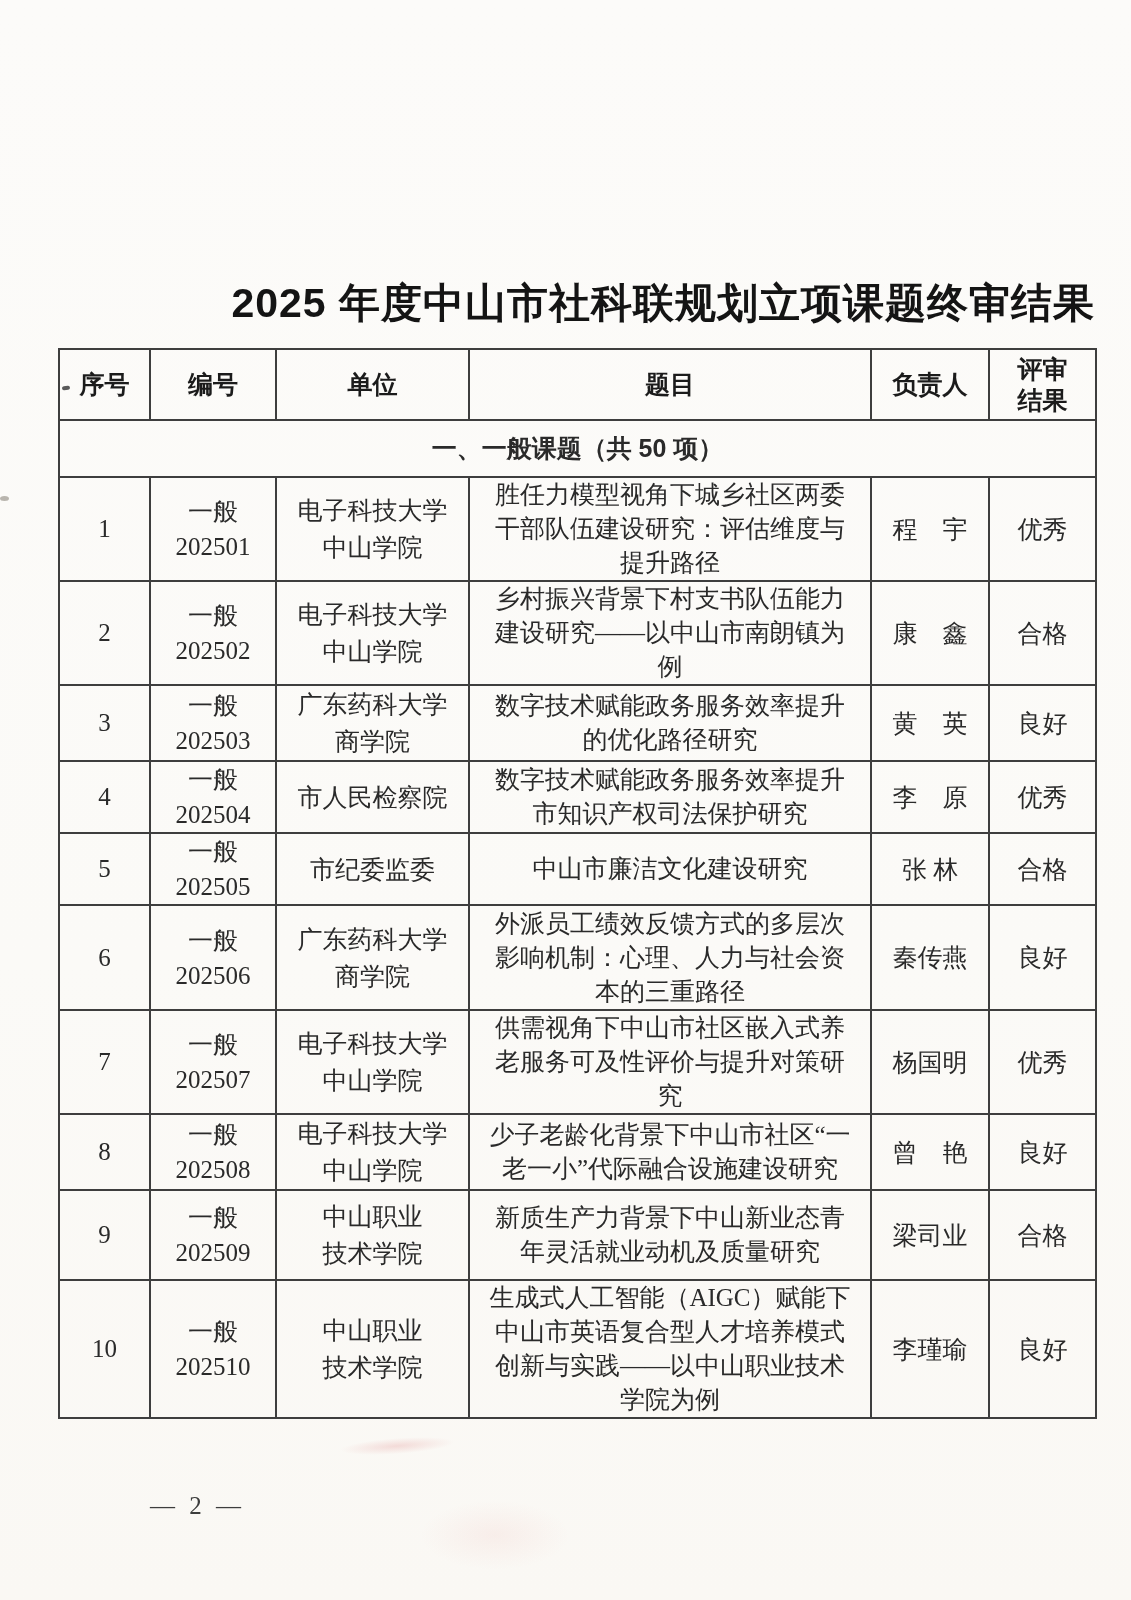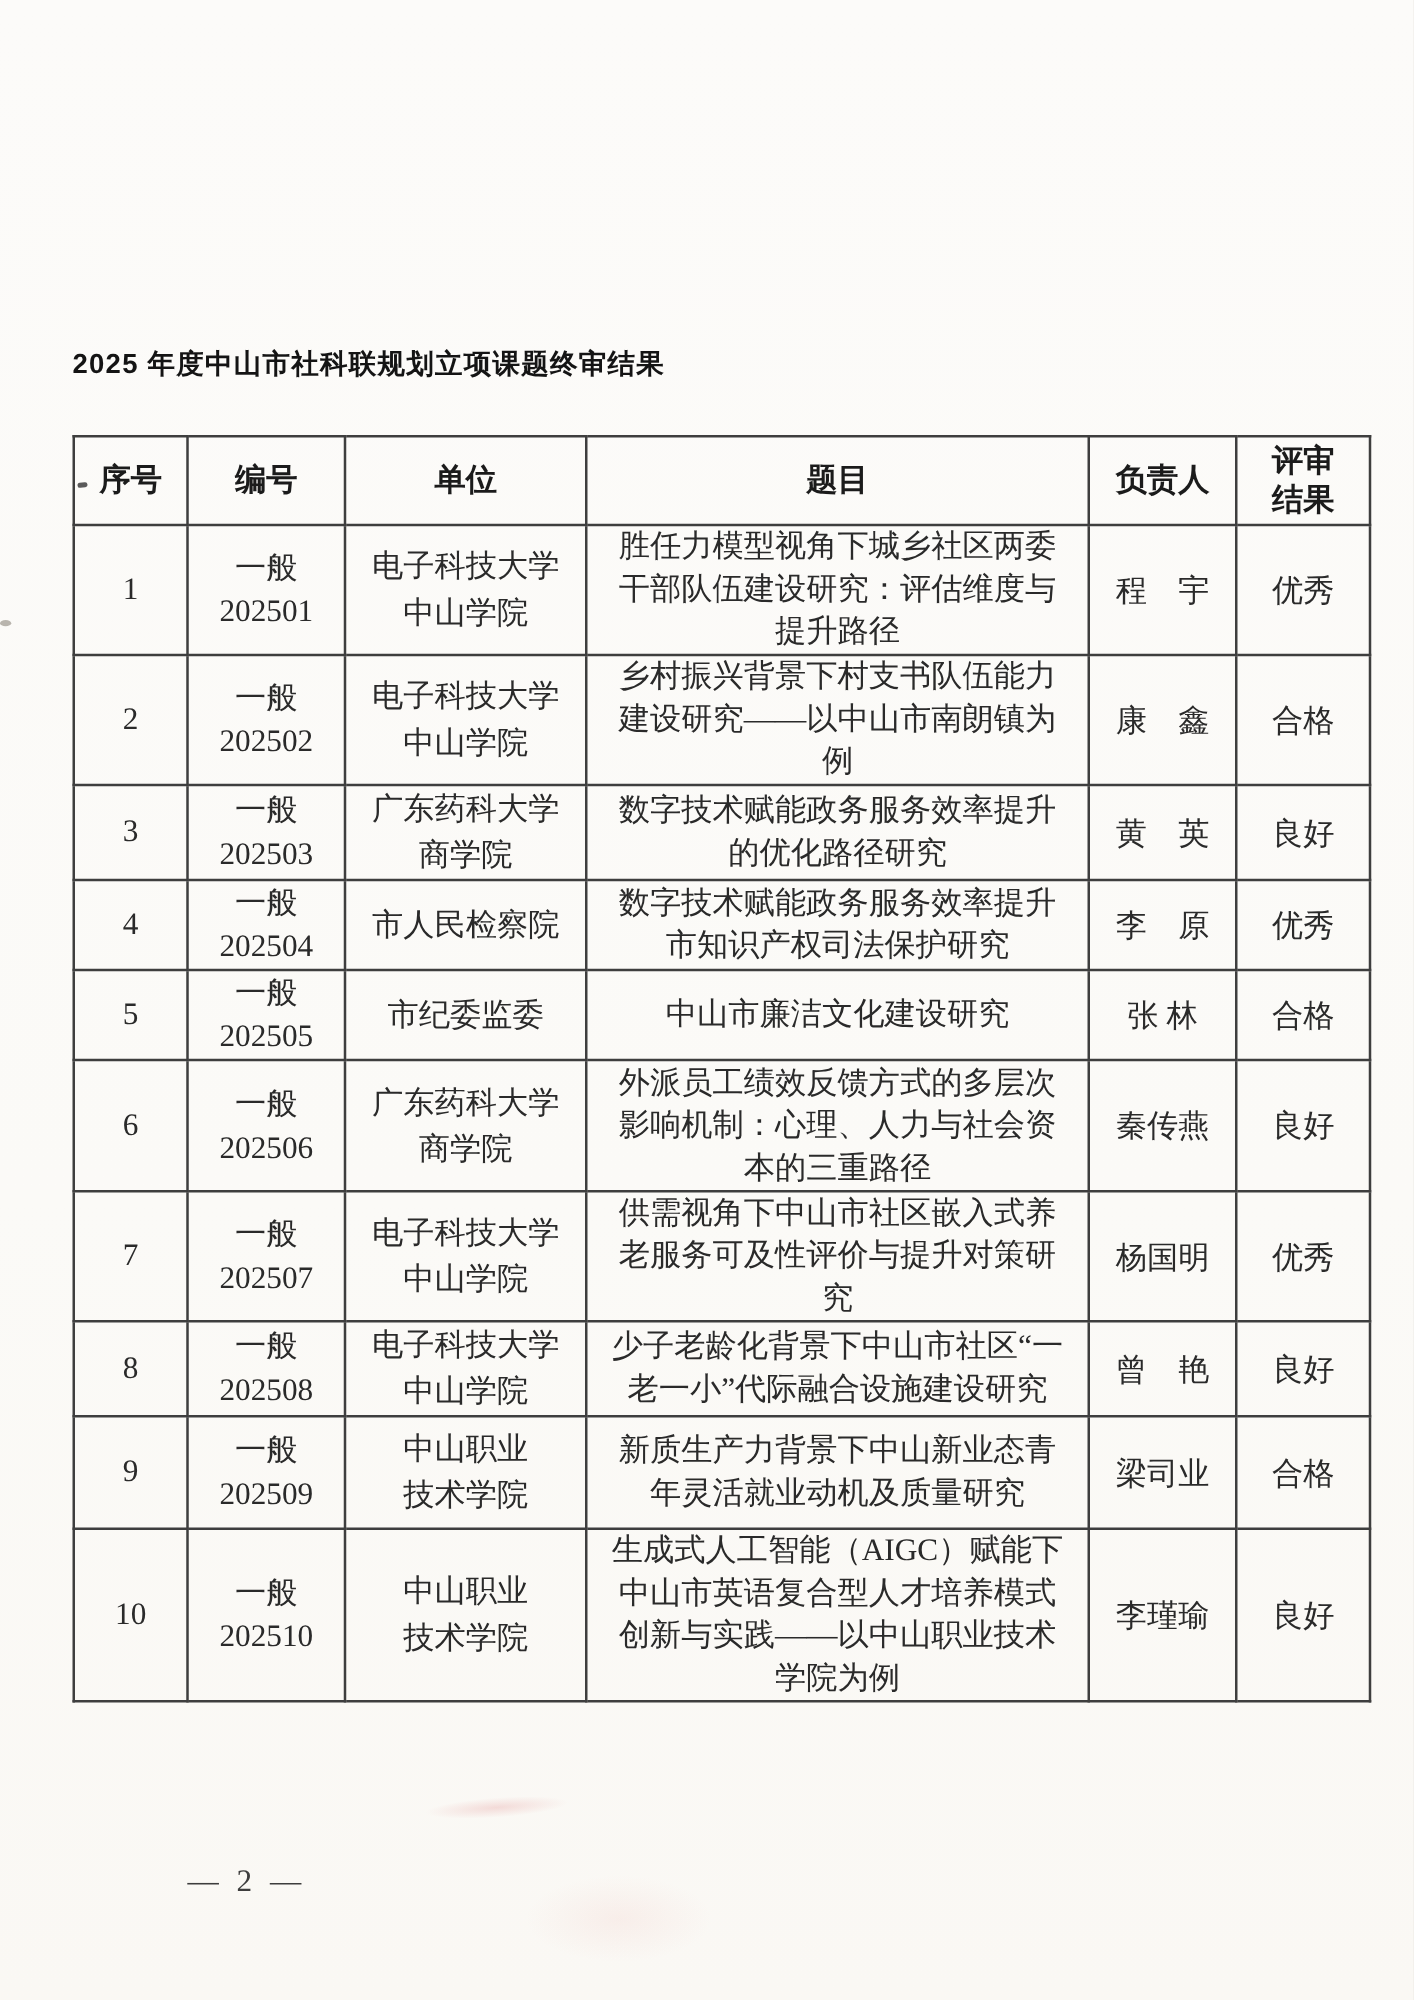--- a/index.html
+++ b/index.html
@@ -12,24 +12,24 @@
     position:relative;
     width:1131px; height:1600px;
     background:linear-gradient(180deg,#fcfbf9 0%, #fbfaf7 60%, #faf8f4 100%);
     overflow:hidden;
     color:#262626;
   }
   .doc-title {
     position:absolute;
     left:58px; top:276px; width:1037px;
     margin:0;
-    text-align:left;
+    text-align:right;
     font-family:"Liberation Sans", sans-serif;
     font-weight:700;
-    font-size:22px;
+    font-size:41px;
     letter-spacing:1px;
     color:#141414;
     white-space:nowrap;
   }
   table.results {
     position:absolute;
     left:58px; top:348px;
     width:1037px;
     border-collapse:collapse;
     table-layout:fixed;
@@ -114,20 +114,23 @@
         <th>序号</th>
         <th>编号</th>
         <th>单位</th>
         <th>题目</th>
         <th>负责人</th>
         <th>评审
 结果</th>
       </tr>
     </thead>
     <tbody>
+      <tr class="section-row">
+        <td colspan="6">一、一般课题（共 50 项）</td>
+      </tr>
 
       <tr style="height:103px">
         <td class="c-seq">1</td>
         <td class="c-code">一般
 202501</td>
         <td class="c-unit">电子科技大学
 中山学院</td>
         <td class="c-title">胜任力模型视角下城乡社区两委
 干部队伍建设研究：评估维度与
 提升路径</td>

